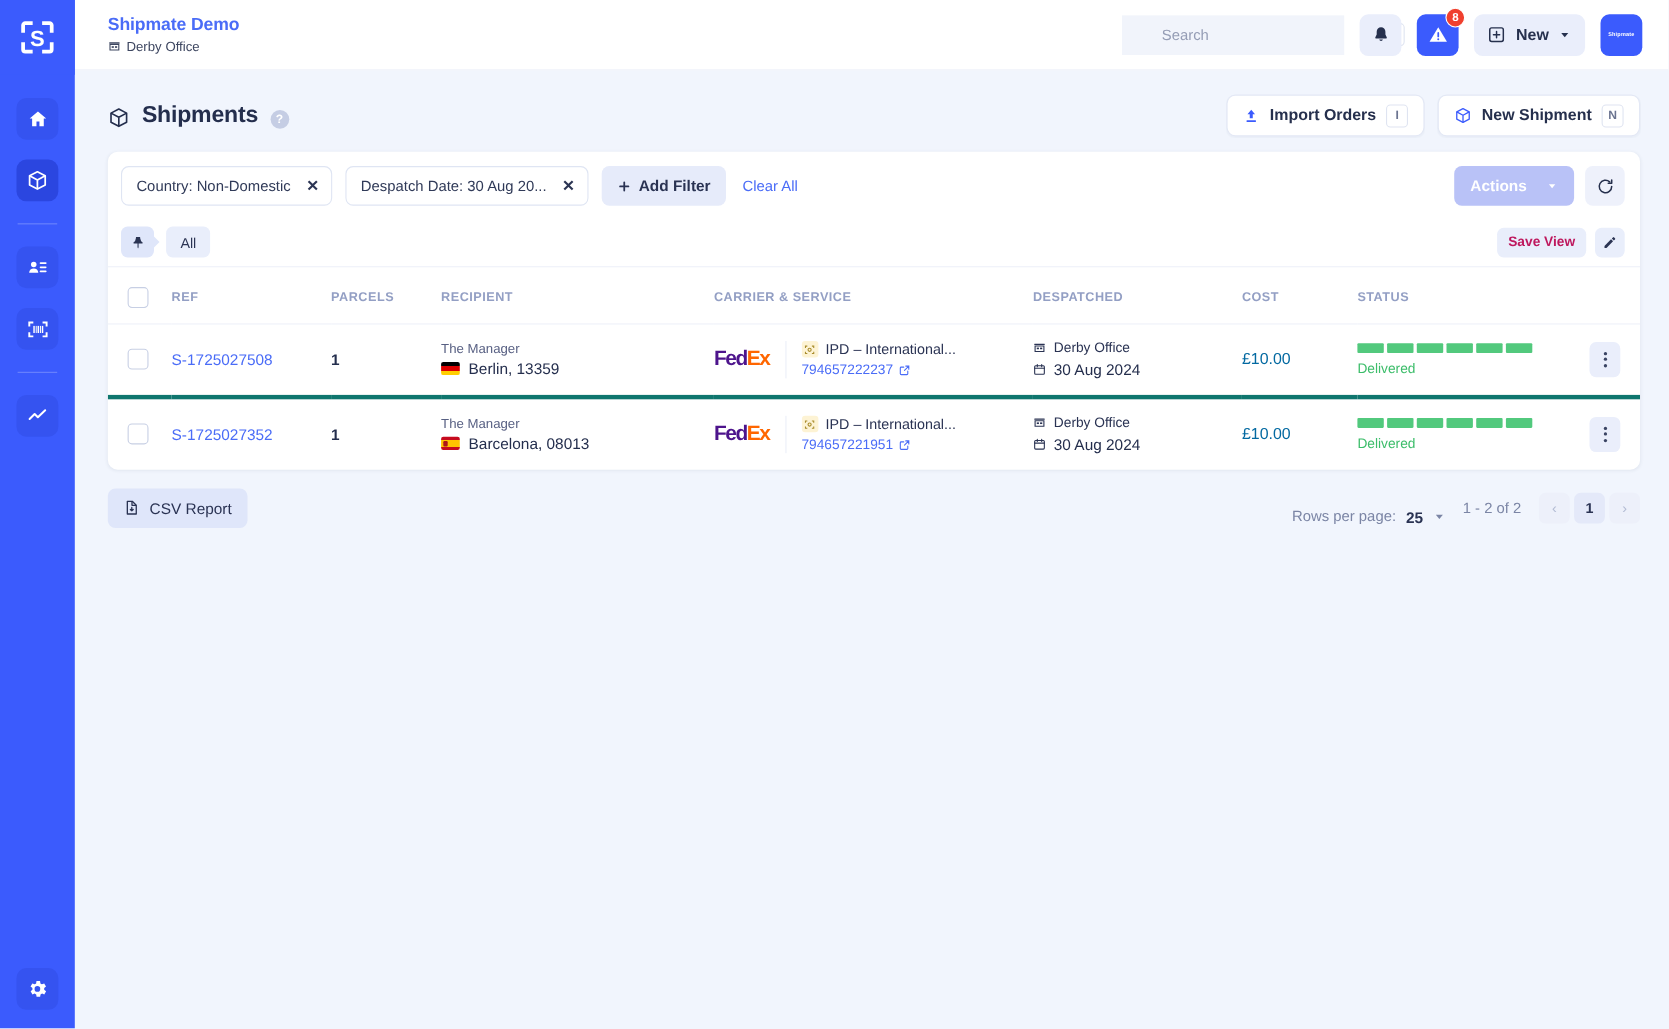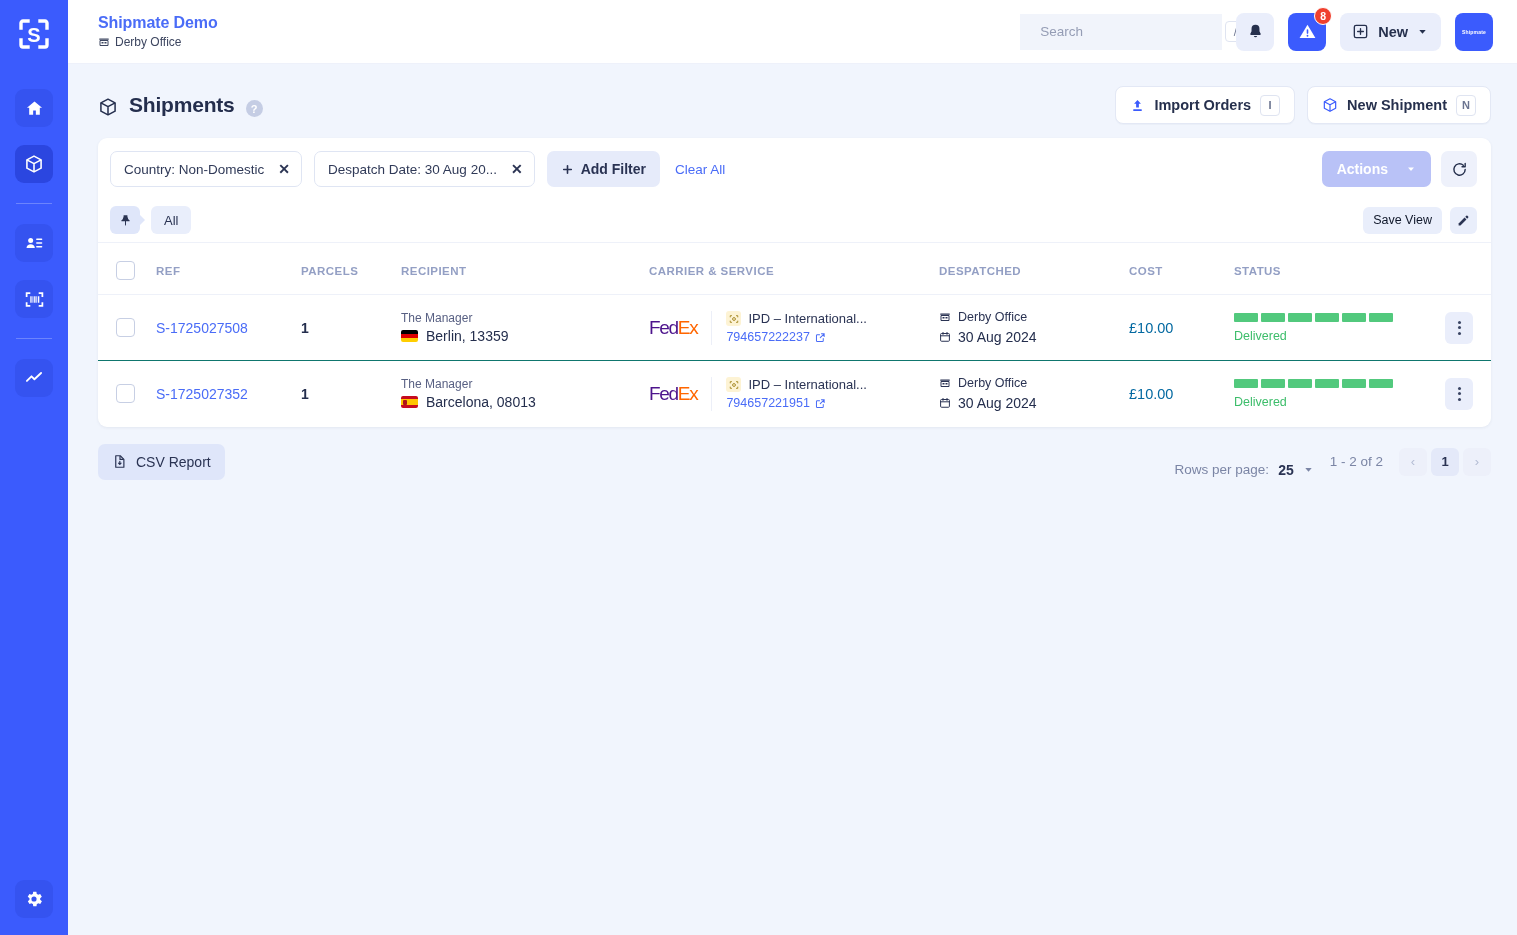--- a/index.html
+++ b/index.html
@@ -58,21 +58,21 @@
     border-bottom: 1px solid #eef1fa;
   }
   .brand { display: flex; flex-direction: column; gap: 3px; }
   .brand-title { font-size: 16px; font-weight: 700; color: #4a6cf7; letter-spacing: -0.1px; }
   .brand-sub { font-size: 12px; color: #3d4660; display: flex; align-items: center; gap: 5px; }
   .topbar-right { margin-left: auto; display: flex; align-items: center; gap: 14px; }
 
   .search-box {
     width: 202px; height: 36px; border-radius: 0;
     background: #f1f4fb;
-    display: flex; align-items: center; gap: 8px;
+    display: flex; align-items: center; gap: 24px;
     padding: 0 9px 0 12px;
     cursor: text;
   }
   .search-box input {
     border: none; outline: none; background: transparent;
     font-size: 13.5px; color: #6b7490; flex: 1;
     font-family: "Liberation Sans", sans-serif;
   }
   .search-box input::placeholder { color: #959db5; }
   .kbd {
@@ -198,57 +198,57 @@
   }
   .tab-all {
     height: 28px; border-radius: 6px; background: #e9eefb;
     display: flex; align-items: center; padding: 0 13px;
     font-size: 13px; color: #2b3453; cursor: pointer; margin-left: 11px;
   }
   .viewbar-right { margin-left: auto; display: flex; align-items: center; gap: 8px; }
   .saveview {
     height: 27px; border-radius: 6px; background: #e9eefb;
     display: flex; align-items: center; padding: 0 10px;
-    font-size: 12.5px; color: #0f172a; cursor: pointer; font-weight: 400;
+    font-size: 12.5px; color: #be185d; cursor: pointer; font-weight: 700;
   }
   .editview {
     width: 27px; height: 27px; border-radius: 6px; background: #e9eefb;
     display: flex; align-items: center; justify-content: center; cursor: pointer;
   }
 
   
   table { width: 100%; border-collapse: collapse; }
   thead th {
     font-size: 11.5px; font-weight: 700; color: #939fc4;
     letter-spacing: 0.45px; text-align: left;
     padding: 18px 0 14px 0;
     border-bottom: 1px solid #eef1f9;
   }
   .chkcell { width: 58px; padding-left: 18px !important; }
   .chk {
     width: 19px; height: 19px; border-radius: 4px;
     border: 1.6px solid #c7cfe4; background: #fff;
     cursor: pointer; display: block;
   }
-  tbody tr { border-bottom: 1px solid #0f766e; height: 66px; }
+  tbody tr { border-bottom: 4px solid #0f766e; height: 66px; }
   tbody tr:last-child { border-bottom: none; }
   tbody td { padding: 0; vertical-align: middle; font-size: 13.5px; color: #2a3353; }
   .ref-link { color: #4a6cf7; font-size: 14px; font-weight: 500; cursor: pointer; }
   .parcels { font-size: 14px; font-weight: 700; color: #242e4d; }
   .rname { font-size: 12px; color: #586083; margin-bottom: 3px; }
   .rcity { font-size: 14px; color: #242e4d; display: flex; align-items: center; gap: 8px; }
   .flag { width: 17px; height: 12px; border-radius: 2px; display:inline-block; flex: 0 0 17px; overflow:hidden; position:relative;}
   .flag-de { background: linear-gradient(to bottom, #000 0 33.3%, #dd0000 33.3% 66.6%, #ffce00 66.6% 100%); }
   .flag-es { background: linear-gradient(to bottom, #c60b1e 0 25%, #ffc400 25% 75%, #c60b1e 75% 100%); }
   .flag-es:after {
     content:''; position:absolute; left:2px; top:4px; width:4px; height:5px;
     background:#ad1519; border-radius:1px;
   }
   .carrier-cell { display: flex; align-items: center; gap: 14px; }
-  .fedex { font-size: 19px; font-weight: 400; letter-spacing: -1.3px; font-family: "Liberation Sans", sans-serif; }
+  .fedex { font-size: 19px; font-weight: 700; letter-spacing: -1.3px; font-family: "Liberation Sans", sans-serif; }
   .fedex .fed { color: #4d148c; }
   .fedex .ex { color: #ff6600; }
   .vrule { width: 1px; height: 34px; background: #eceff8; }
   .svc { display: flex; flex-direction: column; gap: 4px; }
   .svc-top { display: flex; align-items: center; gap: 7px; font-size: 13px; color: #2a3353; }
   .svc-ico {
     width: 15px; height: 15px; border-radius: 3px; background: #fdf3d4;
     display: flex; align-items: center; justify-content: center; flex: 0 0 15px;
   }
   .track { font-size: 12.5px; color: #4a6cf7; cursor: pointer; display: flex; align-items: center; gap: 5px; }

